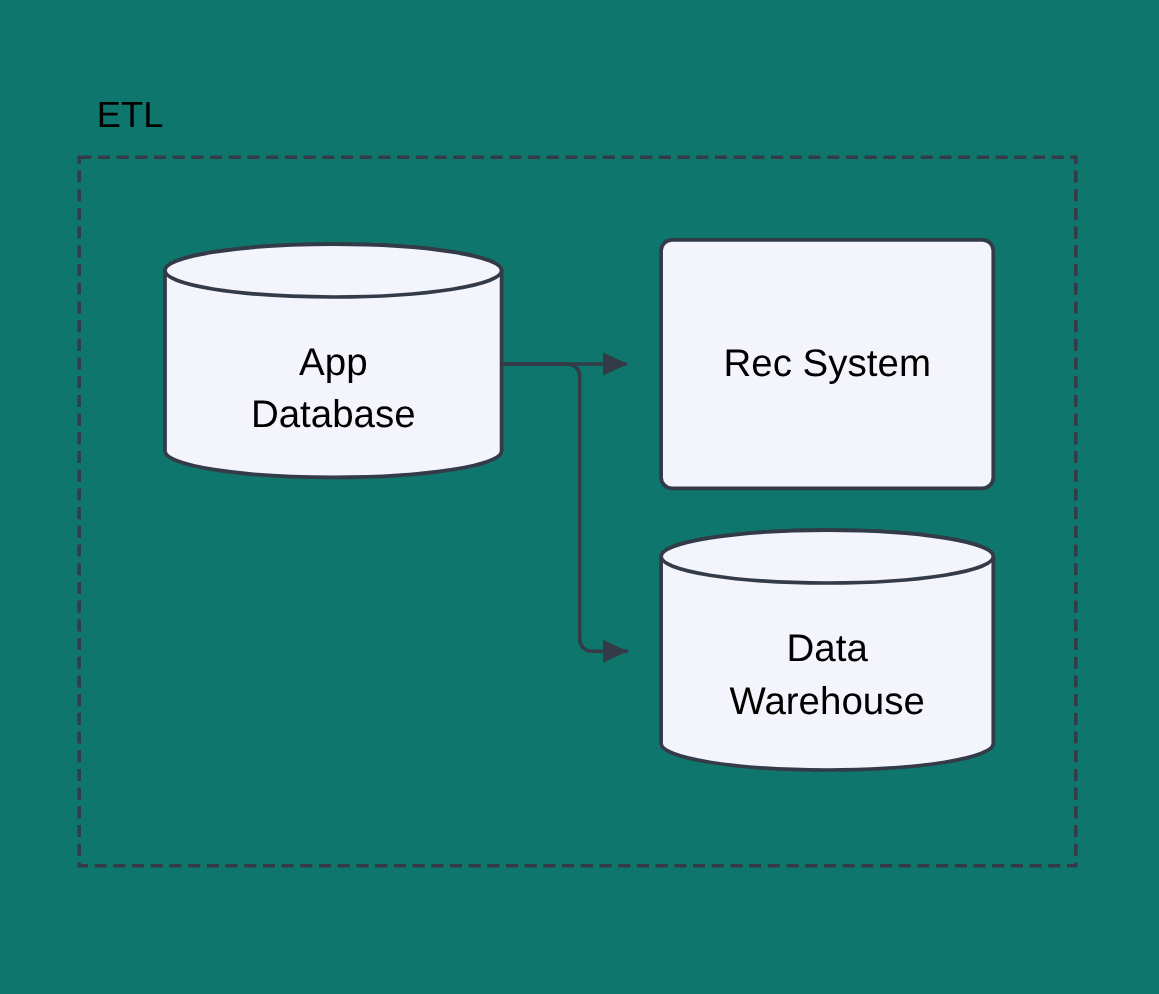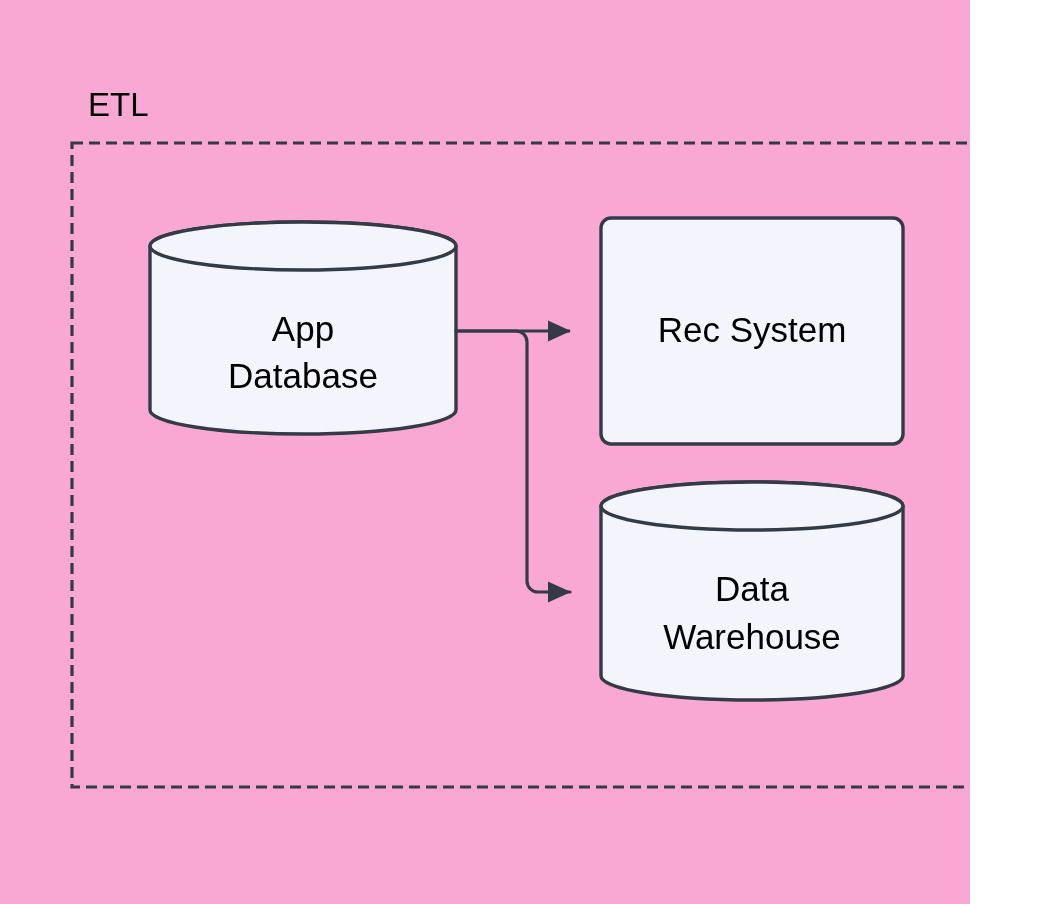--- a/index.html
+++ b/index.html
@@ -5,23 +5,23 @@
   html, body {
     margin: 0;
     padding: 0;
     background: #ffffff;
   }
   body {
     font-family: "Liberation Sans", sans-serif;
   }
   #canvas {
     position: relative;
-    width: 970px;
+    width: 1054px;
     height: 904px;
-    background: #f9a8d4;
+    background: #0f766e;
     overflow: hidden;
   }
   #diagram-svg {
     position: absolute;
     left: 0;
     top: 0;
     width: 1054px;
     height: 904px;
   }
   .node-label {

